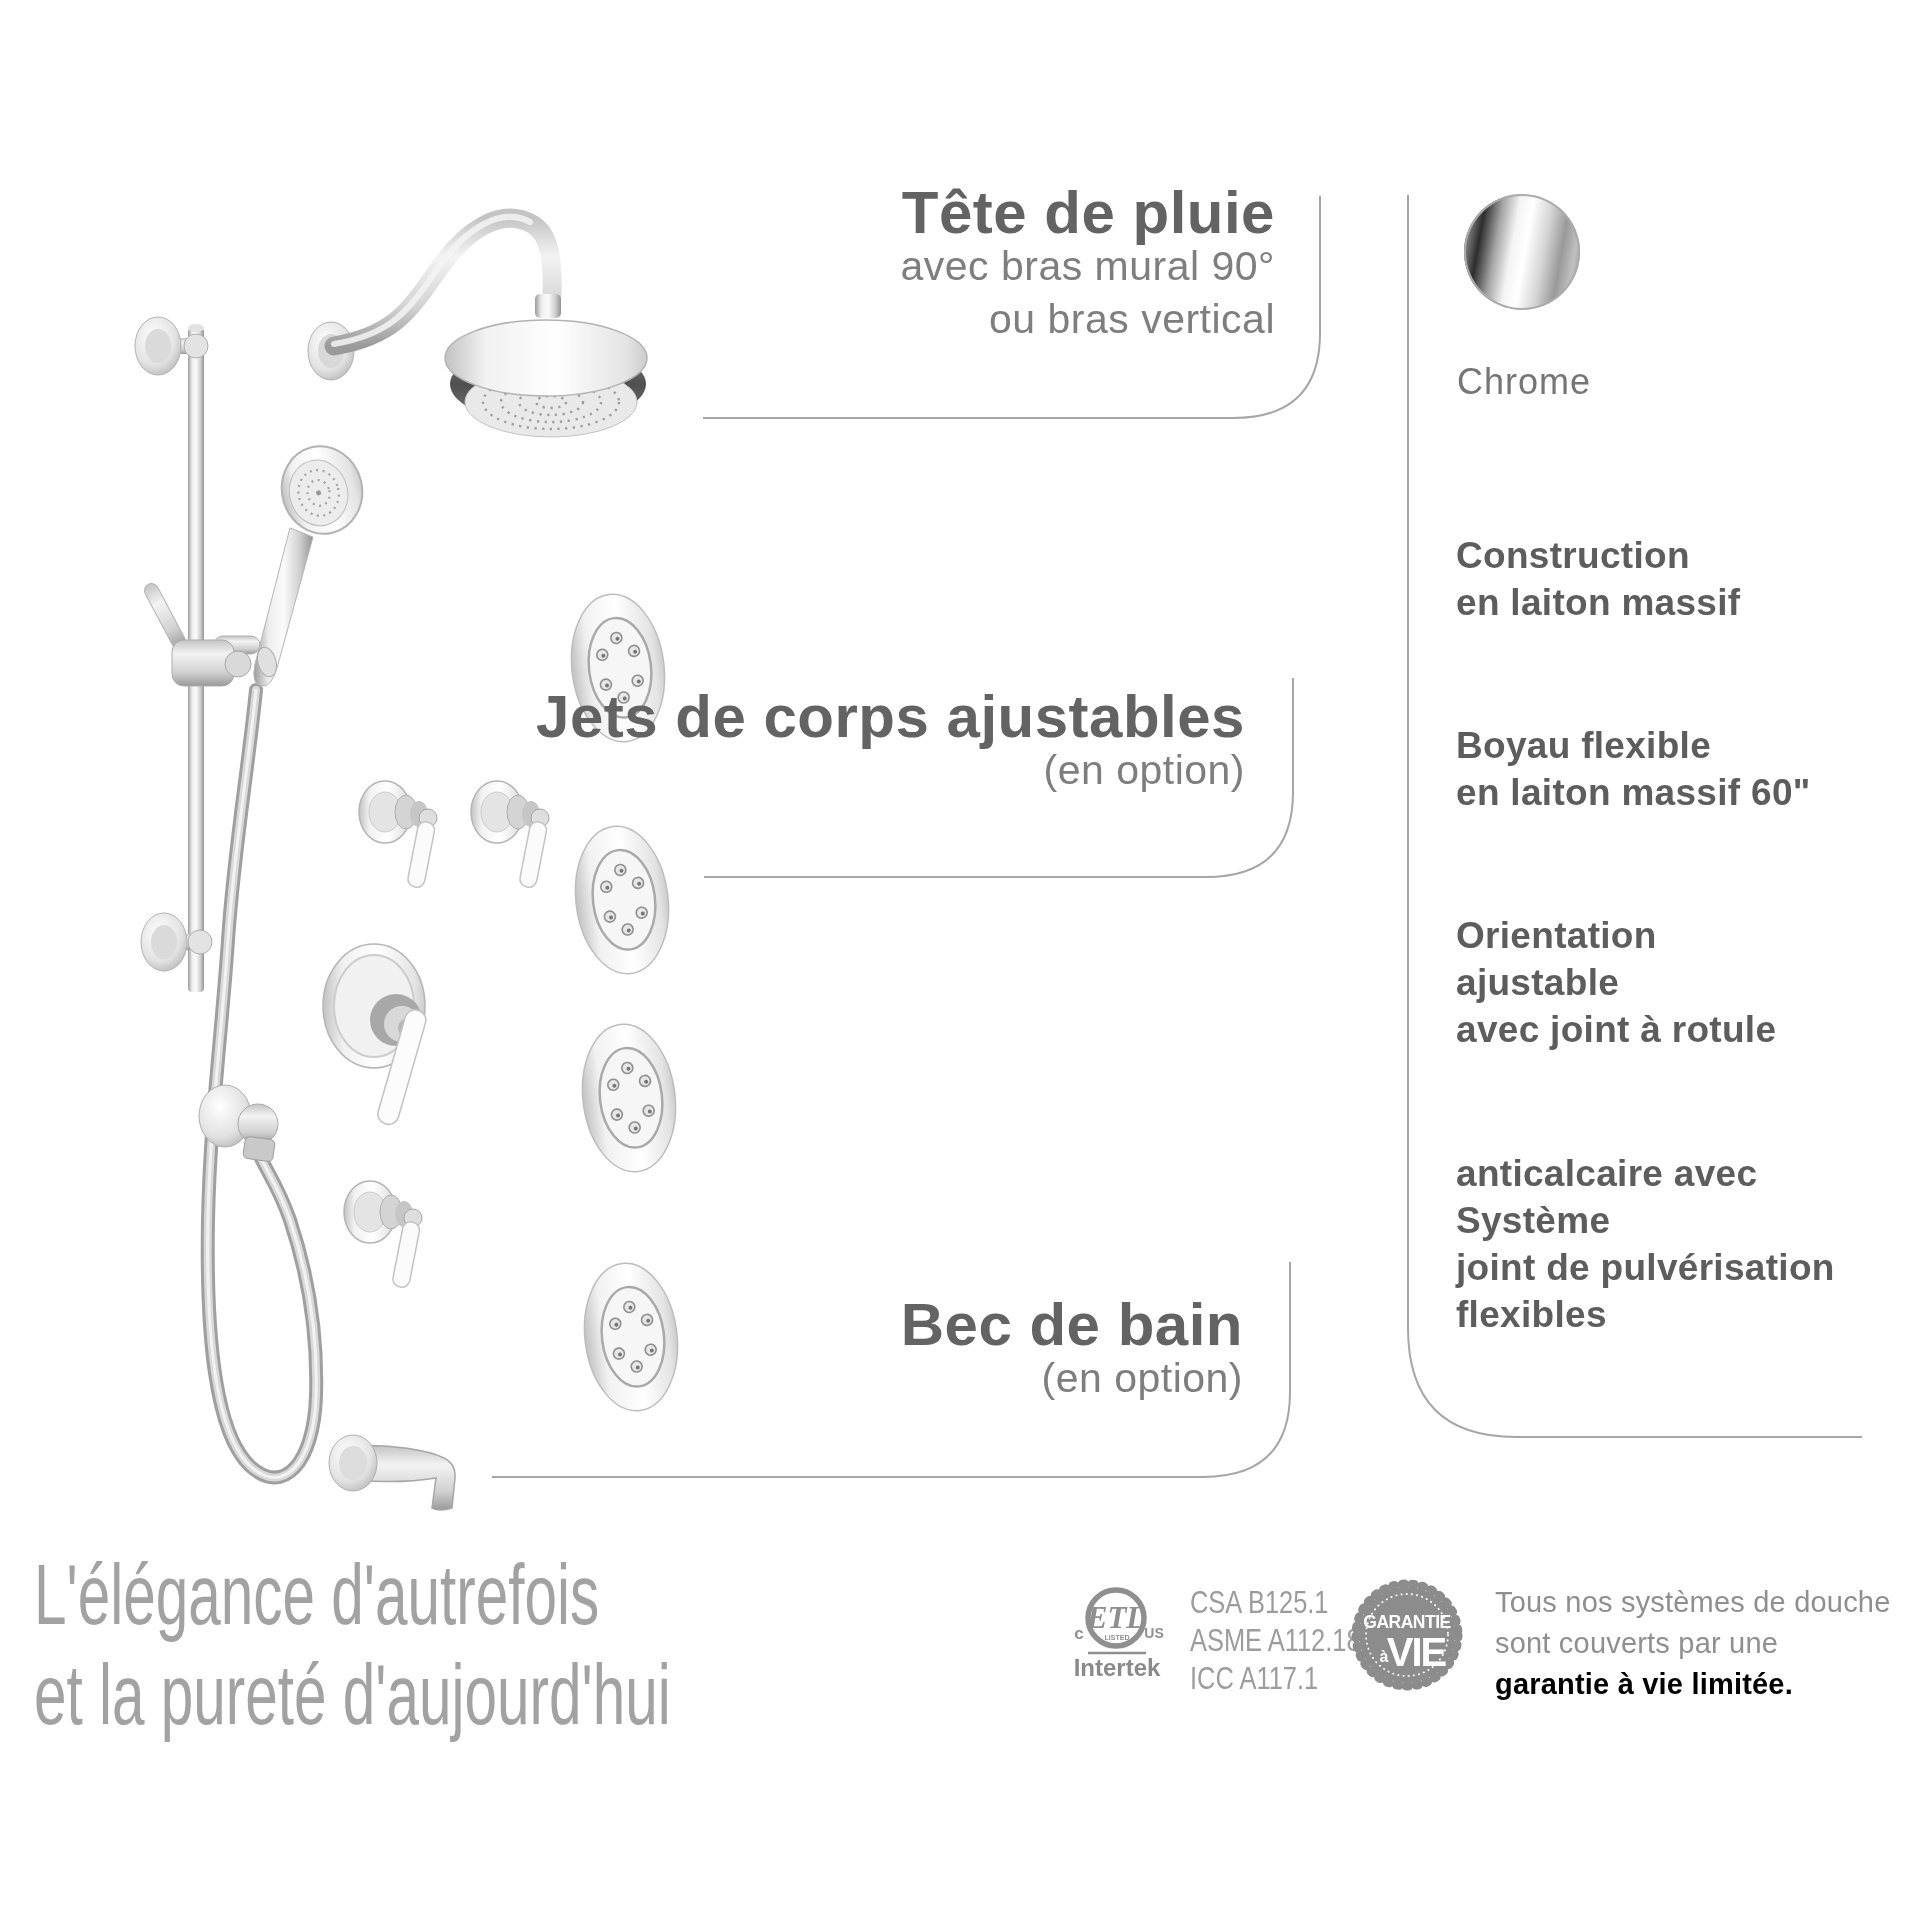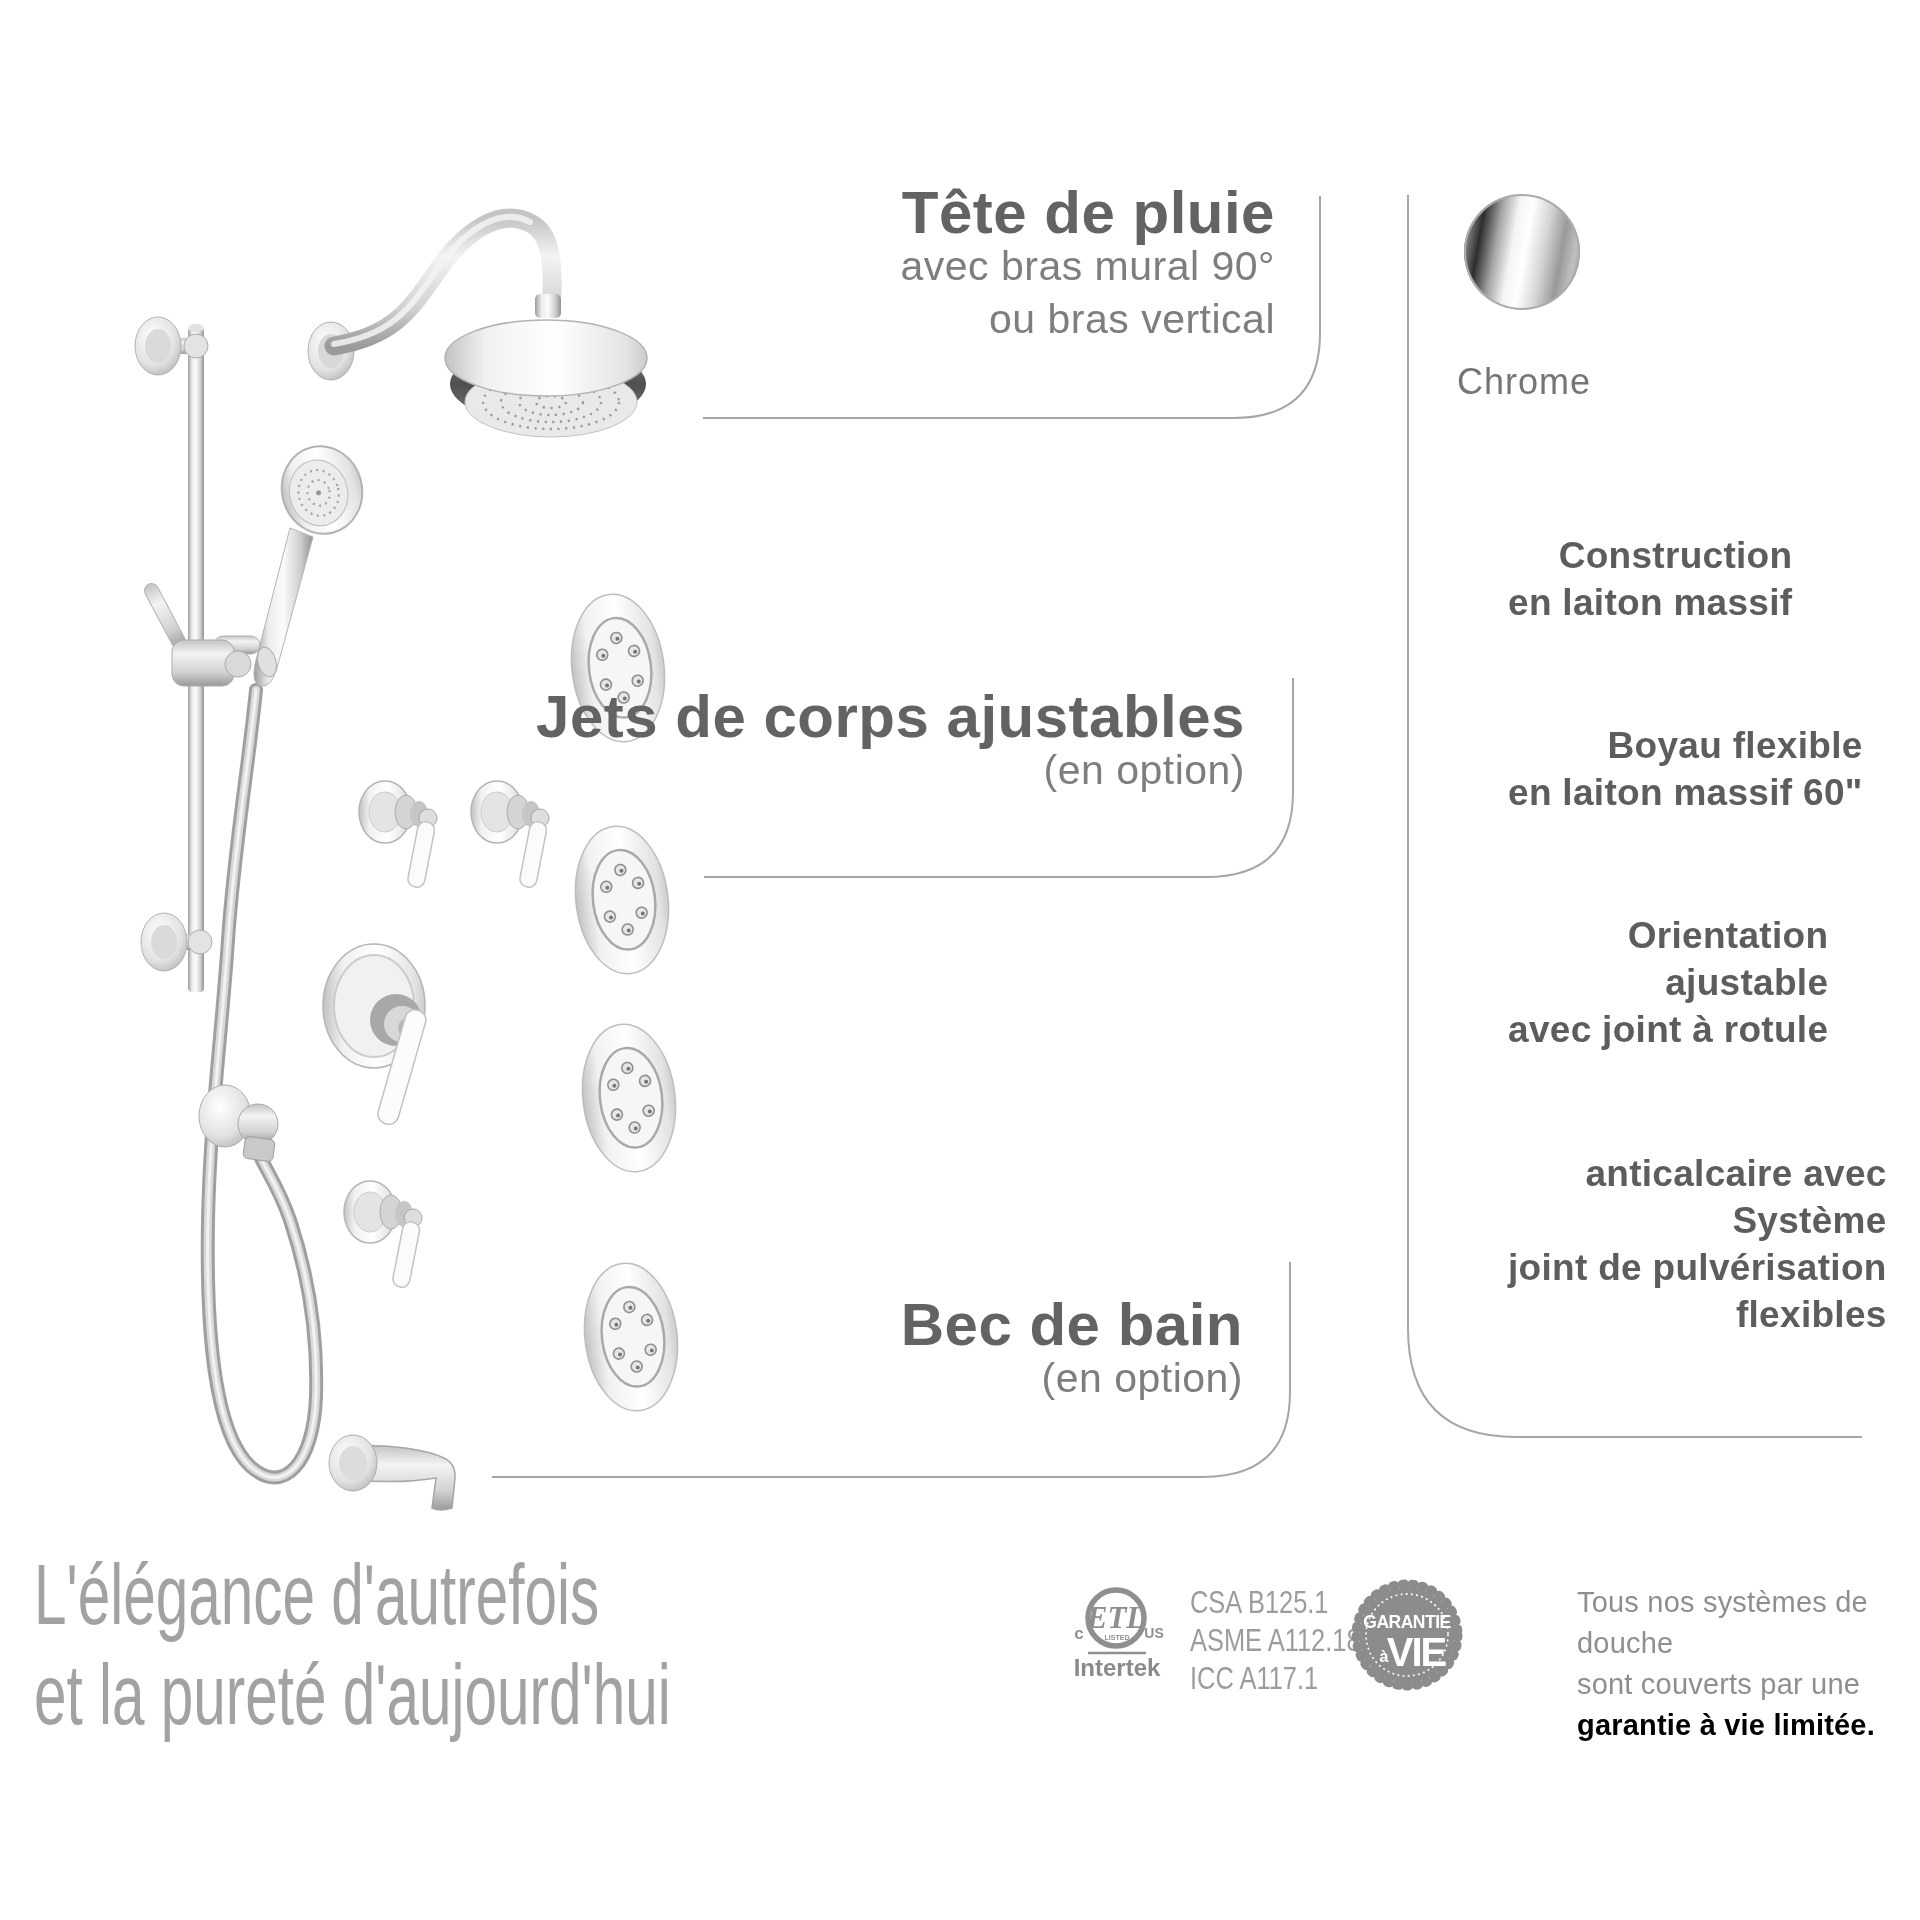--- a/index.html
+++ b/index.html
@@ -13,29 +13,29 @@
   .callout .co-title{font-size:60px;font-weight:700;color:#636363;letter-spacing:.5px;line-height:54px;}
   .callout .co-sub{font-size:41px;font-weight:300;color:#7e7e7e;letter-spacing:.5px;line-height:53px;}
 
   
   .chrome-swatch{position:absolute;left:1464px;top:194px;width:116px;height:116px;border-radius:50%;
     background:linear-gradient(100deg,#3a3a3a 0%,#757575 9%,#2d2d2d 17%,#a6a6a6 30%,#f4f4f4 42%,
                #ffffff 52%,#d4d4d4 66%,#999999 79%,#c0c0c0 89%,#878787 100%);
     box-shadow:inset 0 0 0 2px #ababab;}
   .chrome-label{position:absolute;left:1404px;top:335px;width:240px;text-align:center;
     font-size:36px;font-weight:300;color:#757575;letter-spacing:1px;margin-top:26px;}
-  .feature{position:absolute;left:1508px;font-size:37px;font-weight:600;color:#5d5d5d;
-    line-height:47px;letter-spacing:.3px;text-align:right;}
+  .feature{position:absolute;left:1456px;font-size:37px;font-weight:600;color:#5d5d5d;
+    line-height:47px;letter-spacing:.3px;}
 
   
   .tagline{position:absolute;left:34px;top:1544px;color:#a2a2a2;font-weight:200;
     font-size:86px;line-height:100px;transform:scaleX(.68);transform-origin:0 0;white-space:nowrap;}
   .certs{position:absolute;left:1190px;top:1584px;color:#9c9c9c;font-size:31px;line-height:38px;
     transform:scaleX(.82);transform-origin:0 0;white-space:nowrap;}
-  .note{position:absolute;left:1577px;top:1582px;color:#8f8f8f;font-size:29px;font-weight:300;
+  .note{position:absolute;left:1495px;top:1582px;color:#8f8f8f;font-size:29px;font-weight:300;
     line-height:41px;letter-spacing:.2px;}
   .note .strong{font-weight:700;color:#000000;}
 </style>
 </head>
 <body>
 
 <div id="canvas">
 
   <svg width="1920" height="1920" viewBox="0 0 1920 1920">
     <defs>

